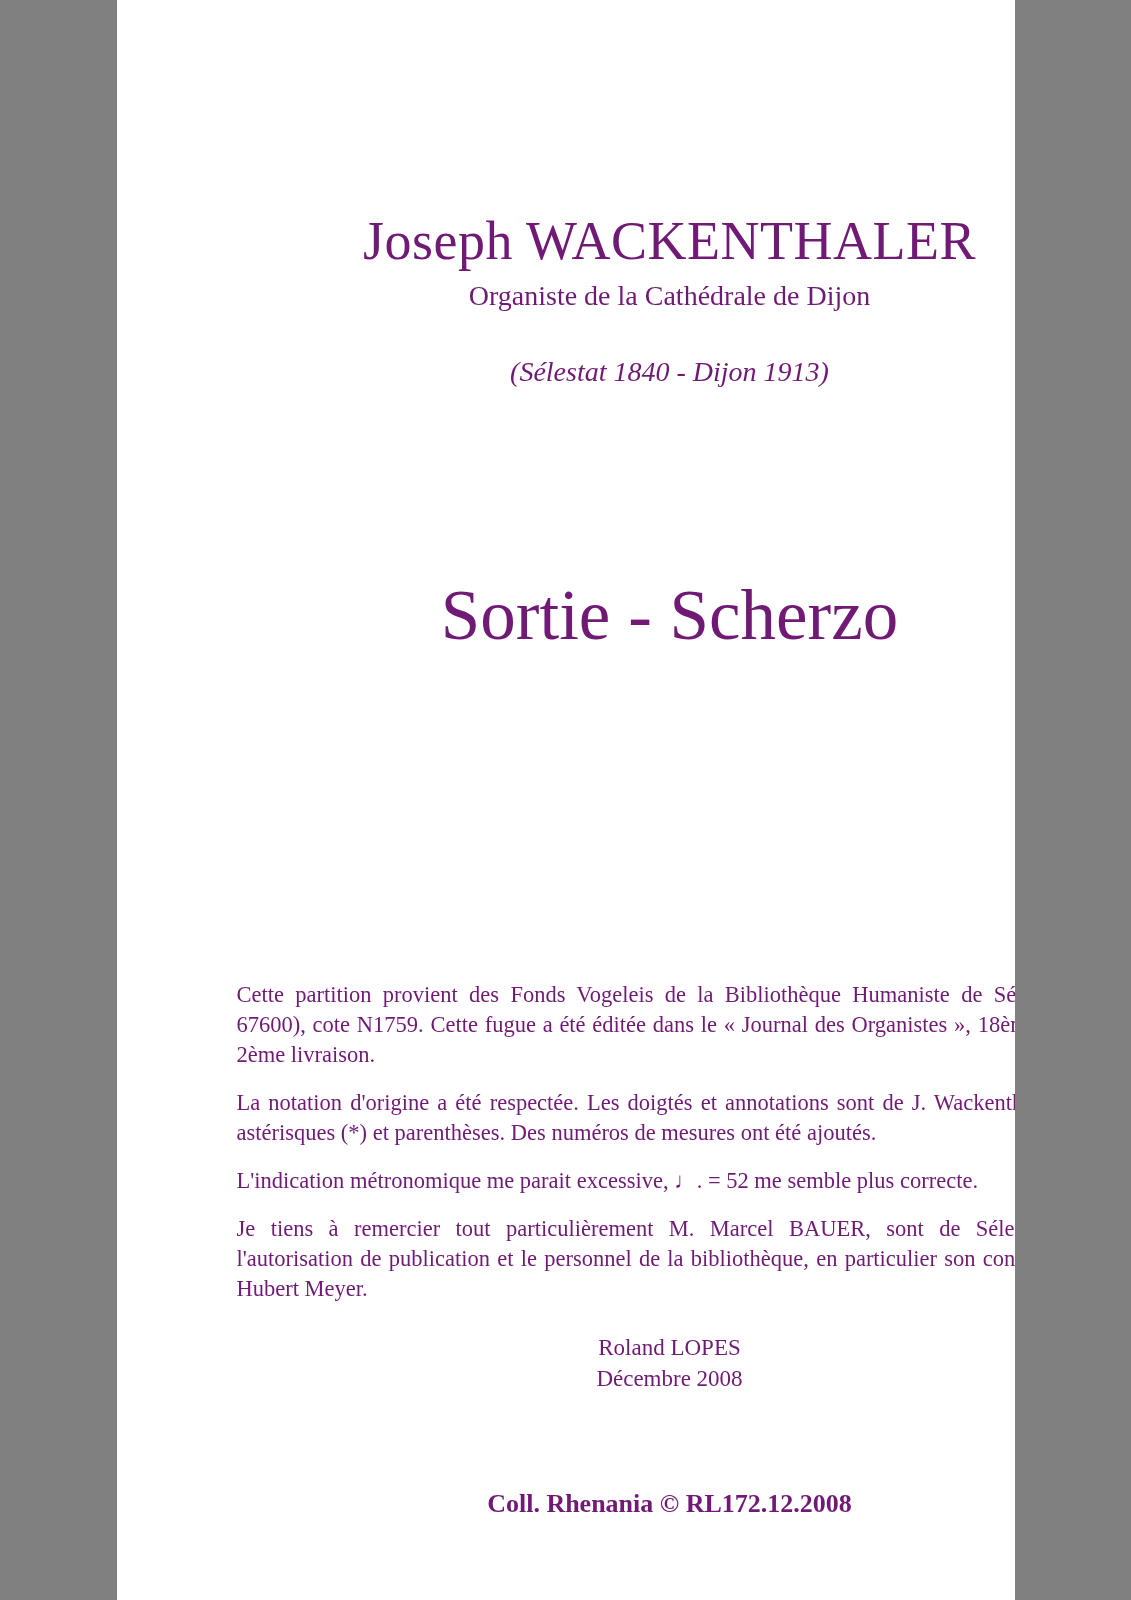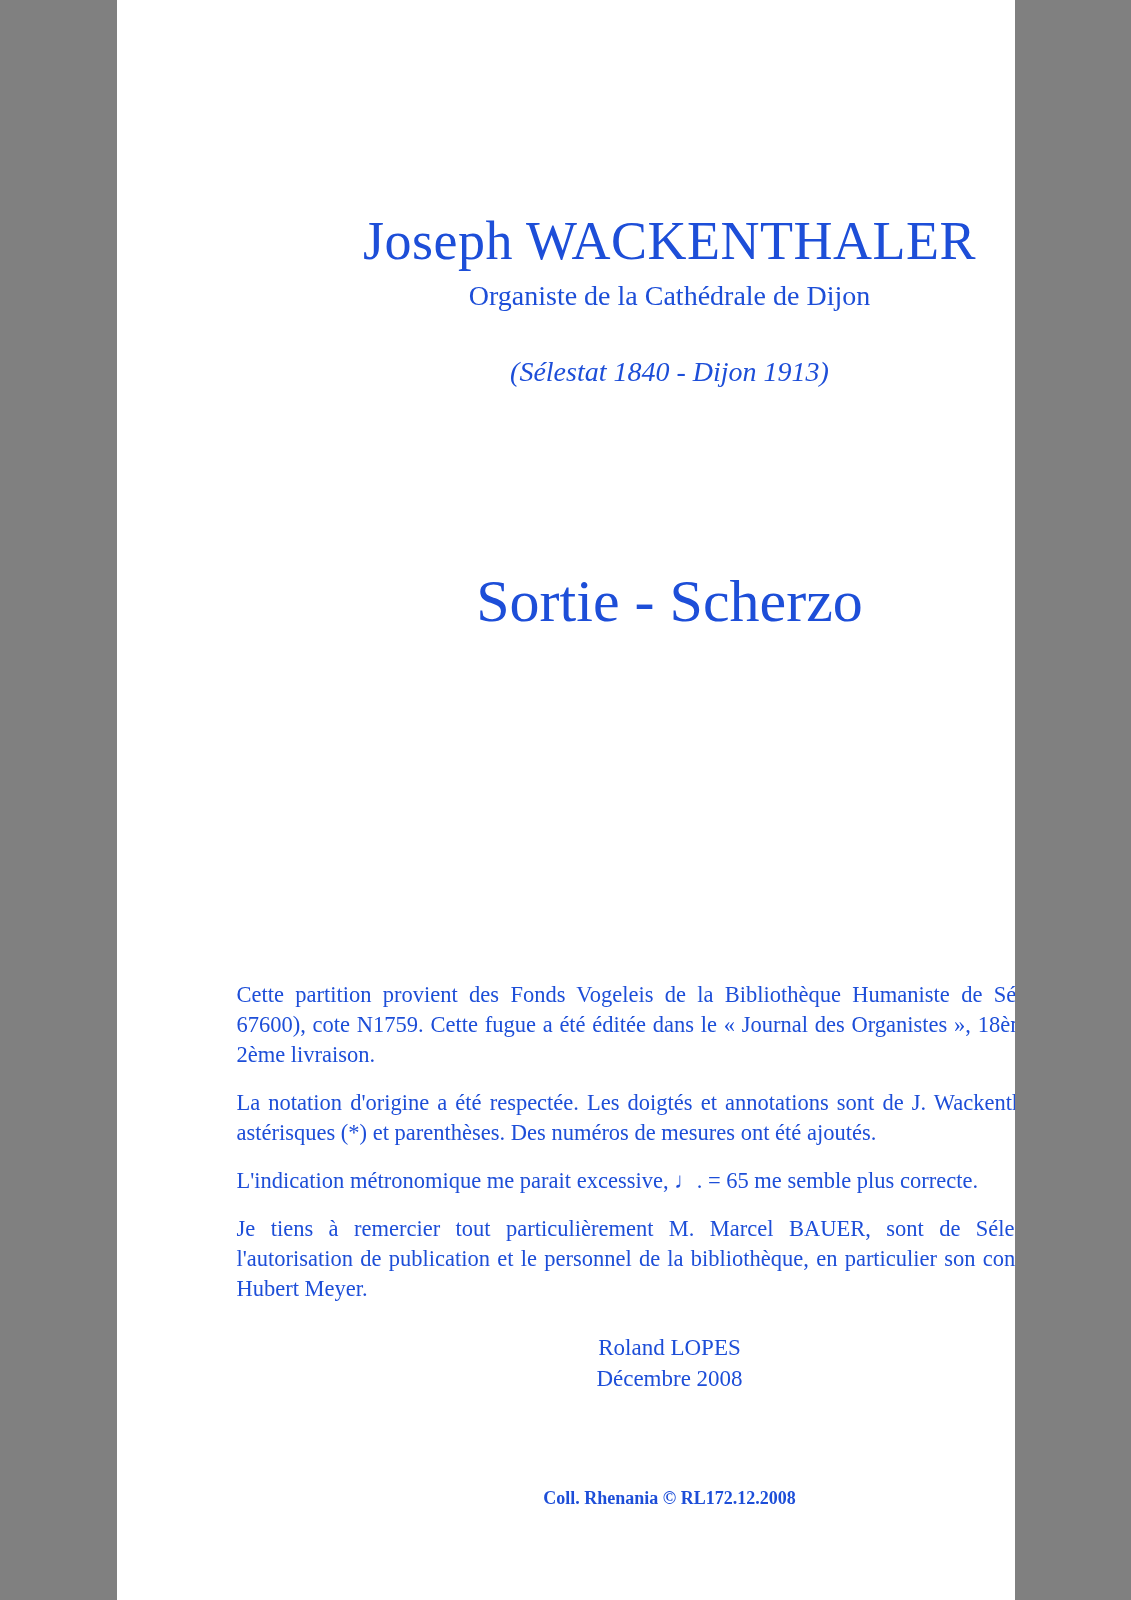--- a/index.html
+++ b/index.html
@@ -7,21 +7,21 @@
     padding: 0;
     background: #808080;
   }
   .page {
     position: relative;
     width: 898px;
     height: 1600px;
     margin: 0 auto;
     background: #ffffff;
     font-family: "Liberation Serif", serif;
-    color: #1d4ed8;
+    color: #701a75;
     overflow: hidden;
   }
   .content {
     position: absolute;
     left: 120px;
     width: 866px;
   }
   
   .author-block {
     top: 212px;
@@ -44,24 +44,24 @@
     line-height: 1.2;
     margin-top: 42px;
     font-style: italic;
   }
   
   .main-title-block {
     top: 560px;
     text-align: center;
   }
   .main-title {
-    font-size: 60px;
+    font-size: 71px;
     font-weight: normal;
     line-height: 1.1;
-    margin: 8px;
+    margin: 16px;
   }
   
   .notes-block {
     top: 980px;
     font-size: 22.5px;
     line-height: 30px;
   }
   .notes-block p {
     margin: 0 0 18px 0;
     text-align: justify;
@@ -73,21 +73,21 @@
   .signature-block {
     top: 1332px;
     text-align: center;
     font-size: 23px;
     line-height: 31px;
   }
   
   .footer-block {
     top: 1488px;
     text-align: center;
-    font-size: 18px;
+    font-size: 26px;
     font-weight: bold;
     line-height: 1.2;
   }
 </style>
 </head>
 <body>
 
 <div class="page">
 
   <div class="content author-block">
@@ -96,21 +96,21 @@
     <div class="author-dates">(Sélestat 1840 - Dijon 1913)</div>
   </div>
 
   <div class="content main-title-block">
     <h2 class="main-title">Sortie - Scherzo</h2>
   </div>
 
   <div class="content notes-block">
     <p>Cette partition provient des Fonds Vogeleis de la Bibliothèque Humaniste de Sélestat (F-67600), cote N1759. Cette fugue a été éditée dans le « Journal des Organistes », 18ème année, 2ème livraison.</p>
     <p>La notation d'origine a été respectée. Les doigtés et annotations sont de J. Wackenthaler sauf astérisques (*) et parenthèses. Des numéros de mesures ont été ajoutés.</p>
-    <p>L'indication métronomique me parait excessive, ♩. = 65 me semble plus correcte.</p>
+    <p>L'indication métronomique me parait excessive, ♩. = 52 me semble plus correcte.</p>
     <p>Je tiens à remercier tout particulièrement M. Marcel BAUER, sont de Sélestat pour l'autorisation de publication et le personnel de la bibliothèque, en particulier son conservateur, Hubert Meyer.</p>
   </div>
 
   <div class="content signature-block">
     <div>Roland LOPES</div>
     <div>Décembre 2008</div>
   </div>
 
   <div class="content footer-block">
     <span>Coll. Rhenania © RL172.12.2008</span>

